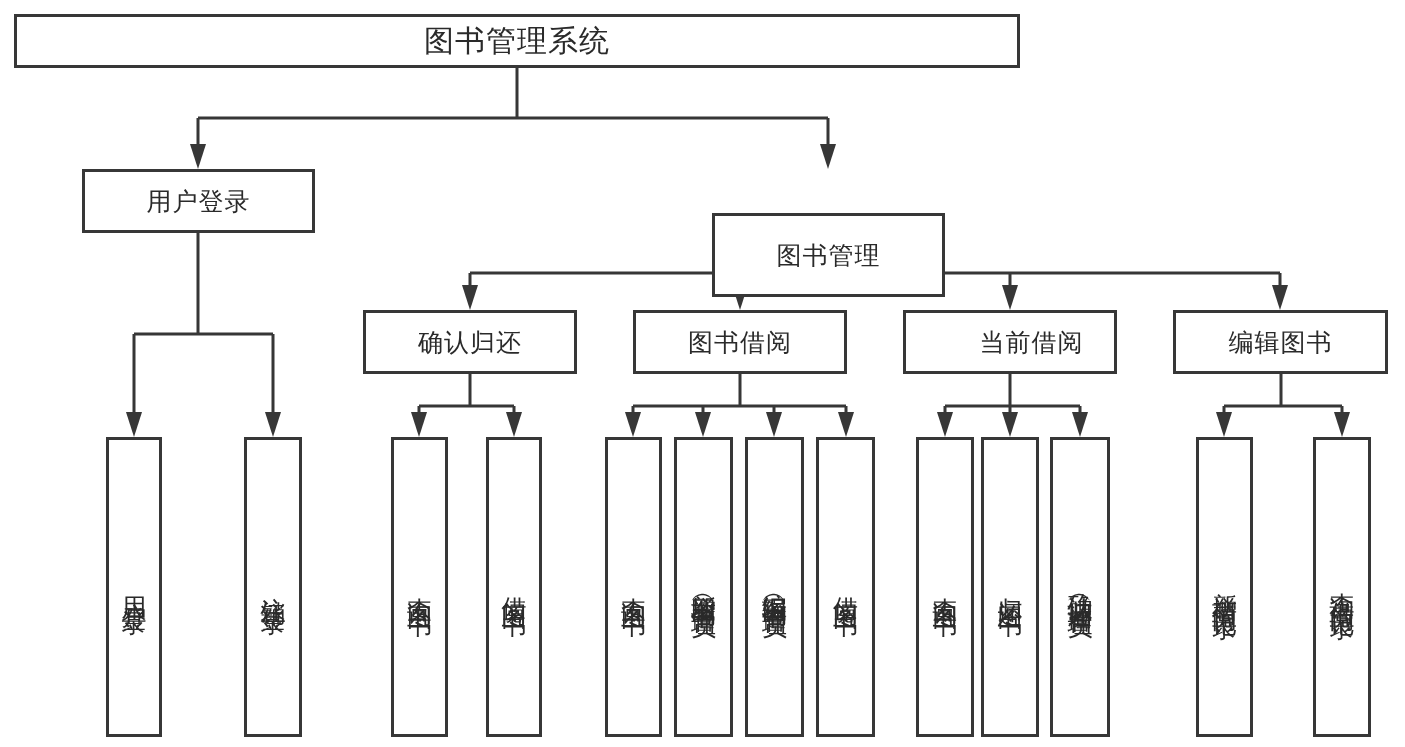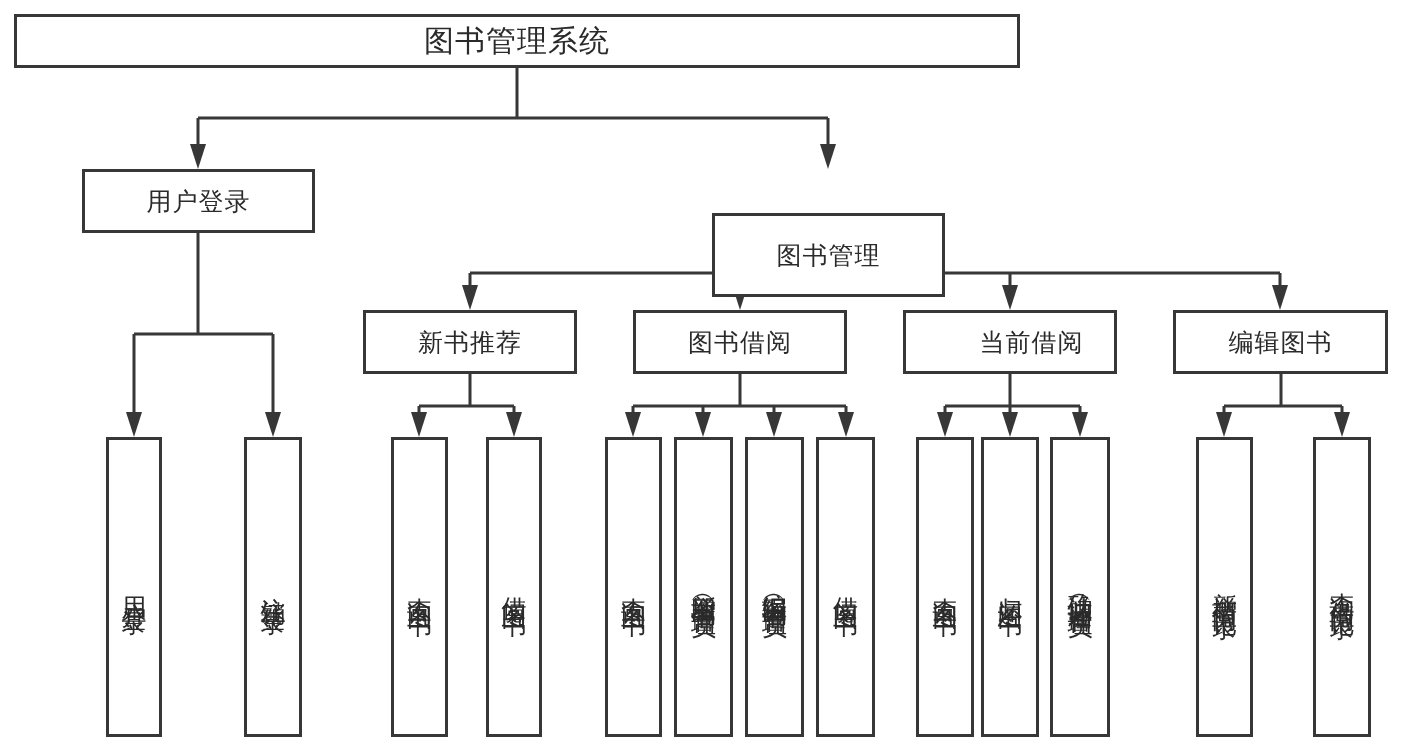--- a/index.html
+++ b/index.html
@@ -98,21 +98,21 @@
       <polygon points="1216,412 1232,412 1224,437"></polygon>
       <polygon points="1334,412 1350,412 1342,437"></polygon>
     </g>
   </svg>
 
   <div class="hbox" style="left:14px; top:14px; width:1006px; height:54px; font-size:30px;">图书管理系统</div>
 
   <div class="hbox" style="left:82px; top:169px; width:233px; height:64px;">用户登录</div>
   <div class="hbox" style="left:712px; top:169px; width:233px; height:84px;margin-top:44px;">图书管理</div>
 
-  <div class="hbox" style="left:363px; top:310px; width:214px; height:64px;">新书推荐</div>
+  <div class="hbox" style="left:363px; top:310px; width:214px; height:64px;">确认归还</div>
   <div class="hbox" style="left:633px; top:310px; width:214px; height:64px;">图书借阅</div>
   <div class="hbox" style="left:903px; top:310px; width:214px; height:64px;padding-left:43px;">当前借阅</div>
   <div class="hbox" style="left:1173px; top:310px; width:215px; height:64px;">编辑图书</div>
 
   <div class="vbox" style="left:106px; width:56px;">
     <span class="vtext">用户登录</span>
   </div>
   <div class="vbox" style="left:244px; width:58px;">
     <span class="vtext">注销登录</span>
   </div>

